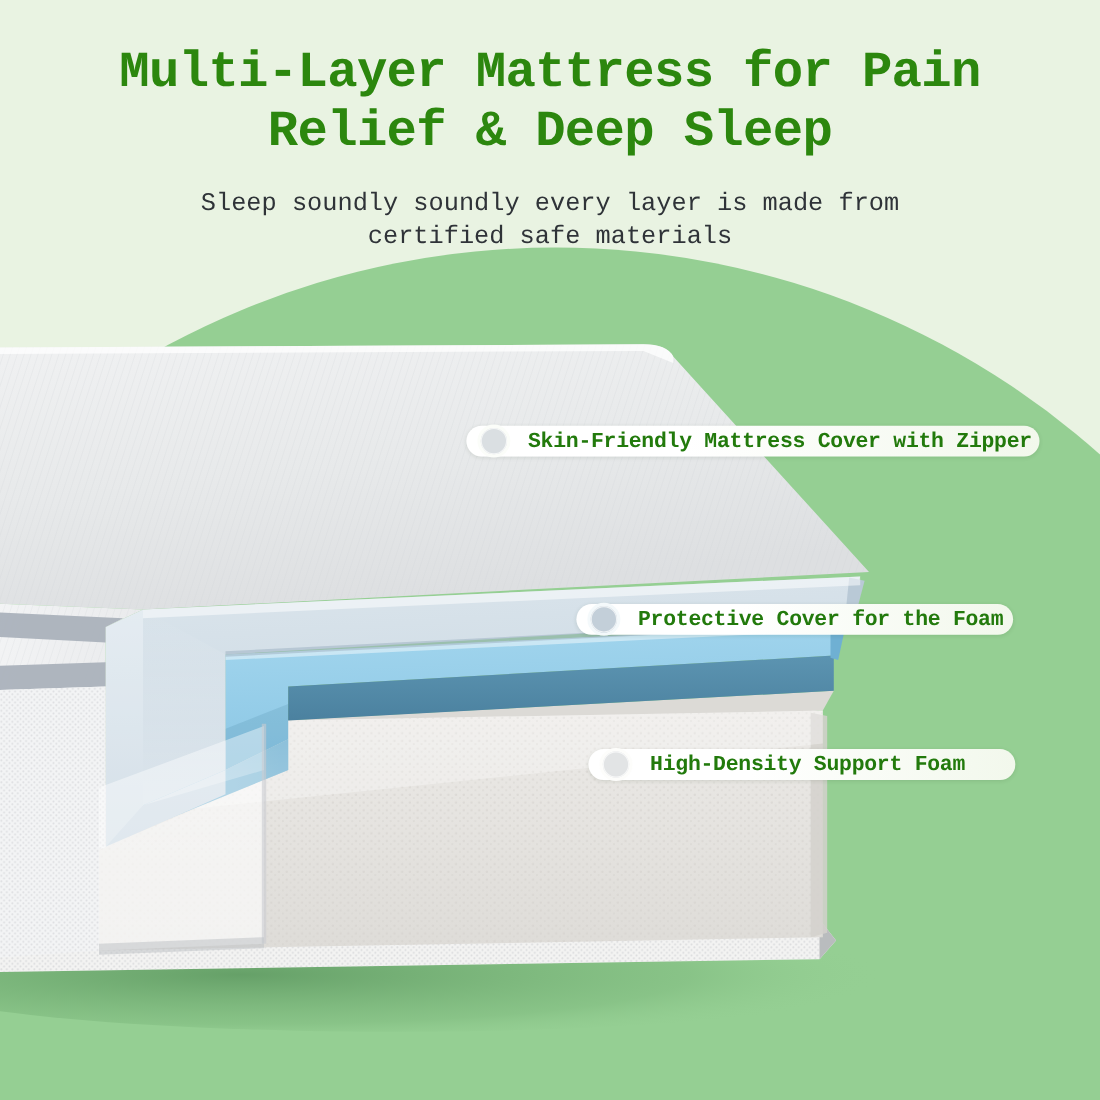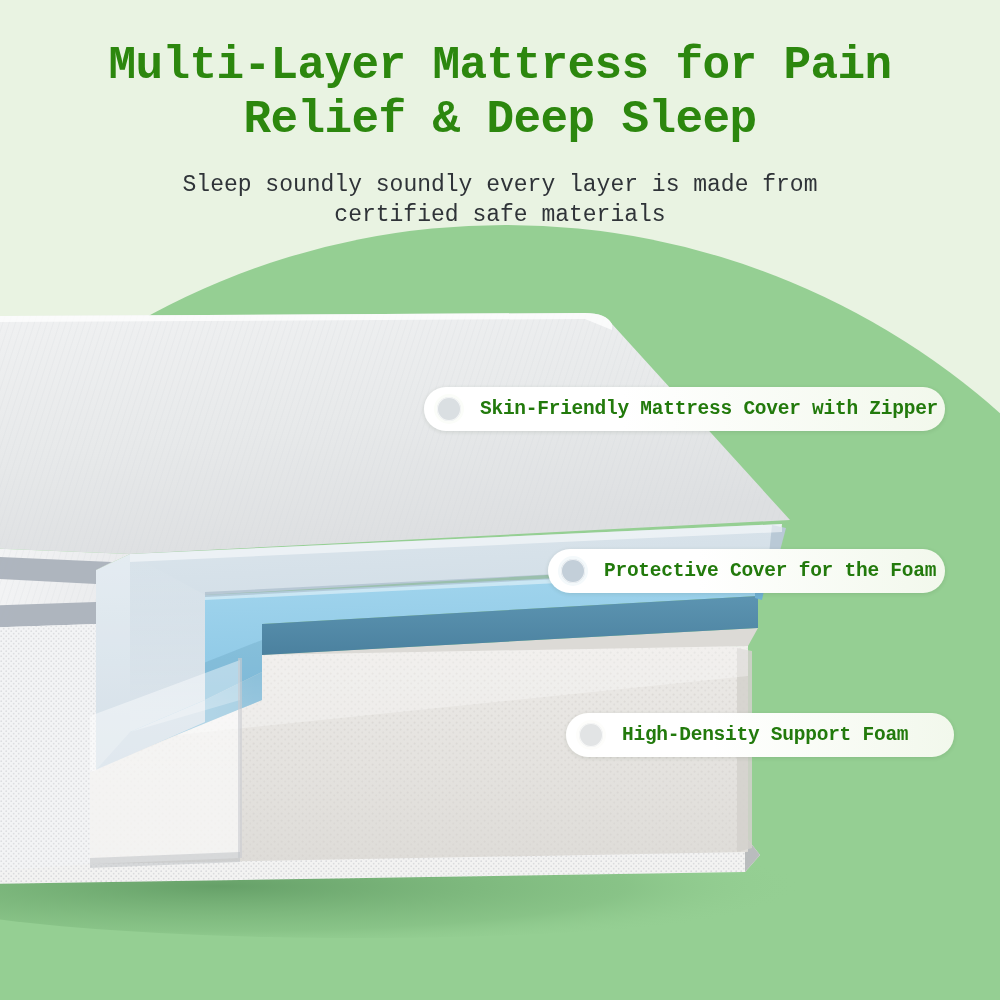--- a/index.html
+++ b/index.html
@@ -59,21 +59,21 @@
   #mattress {
     position: absolute;
     left: 0; top: 0;
     width: 1000px; height: 1000px;
     z-index: 10;
   }
 
   
   .pill {
     position: absolute;
-    height: 44px;
+    height: 28px;
     display: flex;
     align-items: center;
     border-radius: 22px;
     background: linear-gradient(90deg, #ffffff 0%, #ffffff 38%, #f2f8ec 100%);
     box-shadow: 0 1px 4px rgba(40,60,30,0.13);
     z-index: 40;
     padding-left: 10px;
     padding-right: 22px;
   }
   .pill-dot {
@@ -262,25 +262,25 @@
 
       <path d="M 90,858 L 240,852 L 240,862 L 90,868 Z" fill="#bfc3c6" opacity="0.55"></path>
     </g>
   </svg>
 
   <div class="pill" style="left:424px; top:387px; width:521px;">
     <span class="pill-dot dot-grey"></span>
     <span class="pill-label">Skin-Friendly Mattress Cover with Zipper</span>
   </div>
 
-  <div class="pill" style="left:548px; top:549px; width:397px;">
+  <div class="pill" style="left:524px; top:549px; width:397px;">
     <span class="pill-dot dot-bluegry"></span>
     <span class="pill-label">Protective Cover for the Foam</span>
   </div>
 
 
-  <div class="pill" style="left:566px; top:681px; width:388px;margin-top:32px;">
+  <div class="pill" style="left:535px; top:681px; width:388px;">
     <span class="pill-dot dot-lgrey"></span>
     <span class="pill-label">High-Density Support Foam</span>
   </div>
 
 
 </div>
 
 </body></html>

